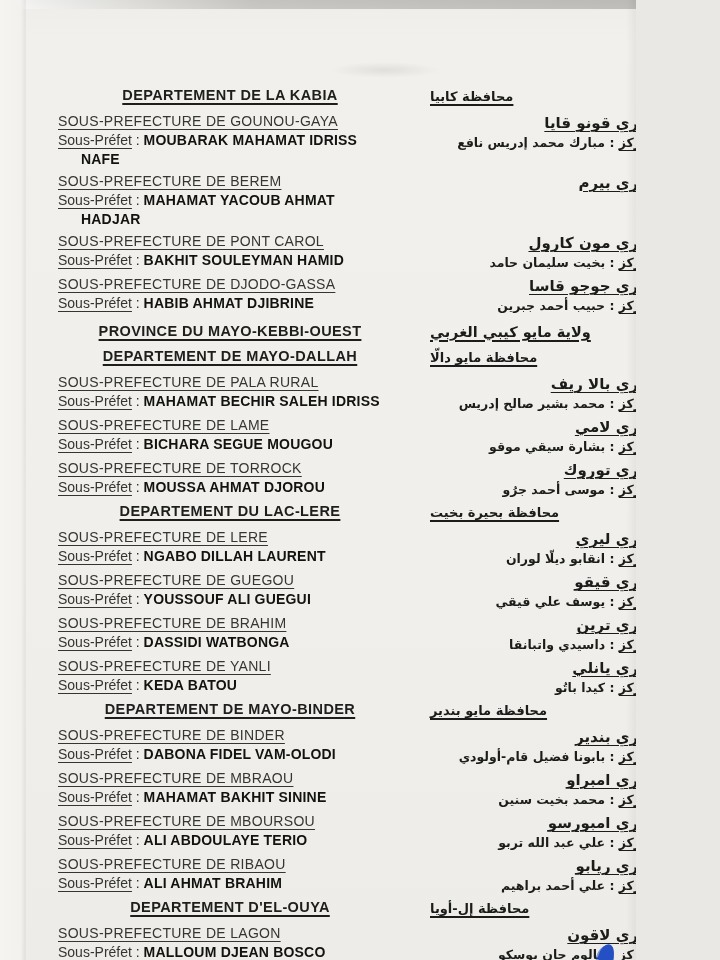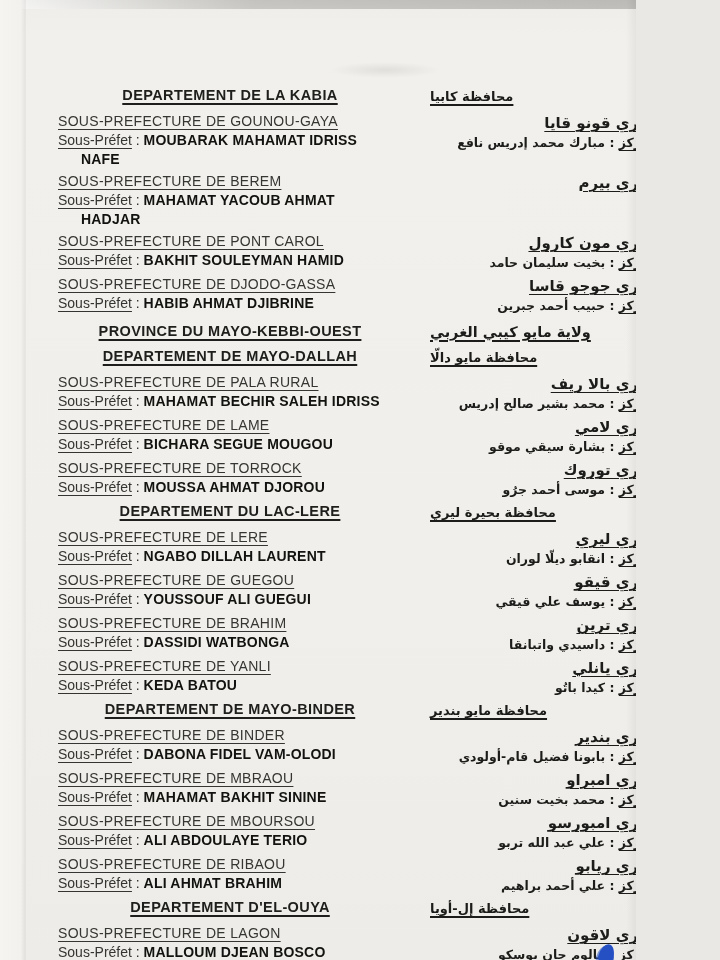--- a/index.html
+++ b/index.html
@@ -227,21 +227,21 @@
         <span class="u">مركز إداري توروك</span>
       </div>
       <div class="ar-chief"><span class="u">رئيس المركز</span><span> : </span><span>موسى أحمد جرُو</span></div>
     </div>
   </div>
       <div class="row row-header row-department">
     <div class="fr">
       <span class="u-strong">DEPARTEMENT DU LAC-LERE</span>
     </div>
     <div class="ar">
-      <span class="hdr u-strong">محافظة بحيرة ليري</span>
+      <span class="hdr u-strong">محافظة بحيرة بخيت</span>
     </div>
   </div>
       <div class="row row-entry">
     <div class="fr">
       <div class="fr-title">
         <span class="u">SOUS-PREFECTURE DE LERE</span>
       </div>
       <div class="fr-nameline"><span class="u fr-label">Sous-Préfet</span><span> : </span><span class="name">NGABO DILLAH LAURENT</span></div>
 
     </div>

